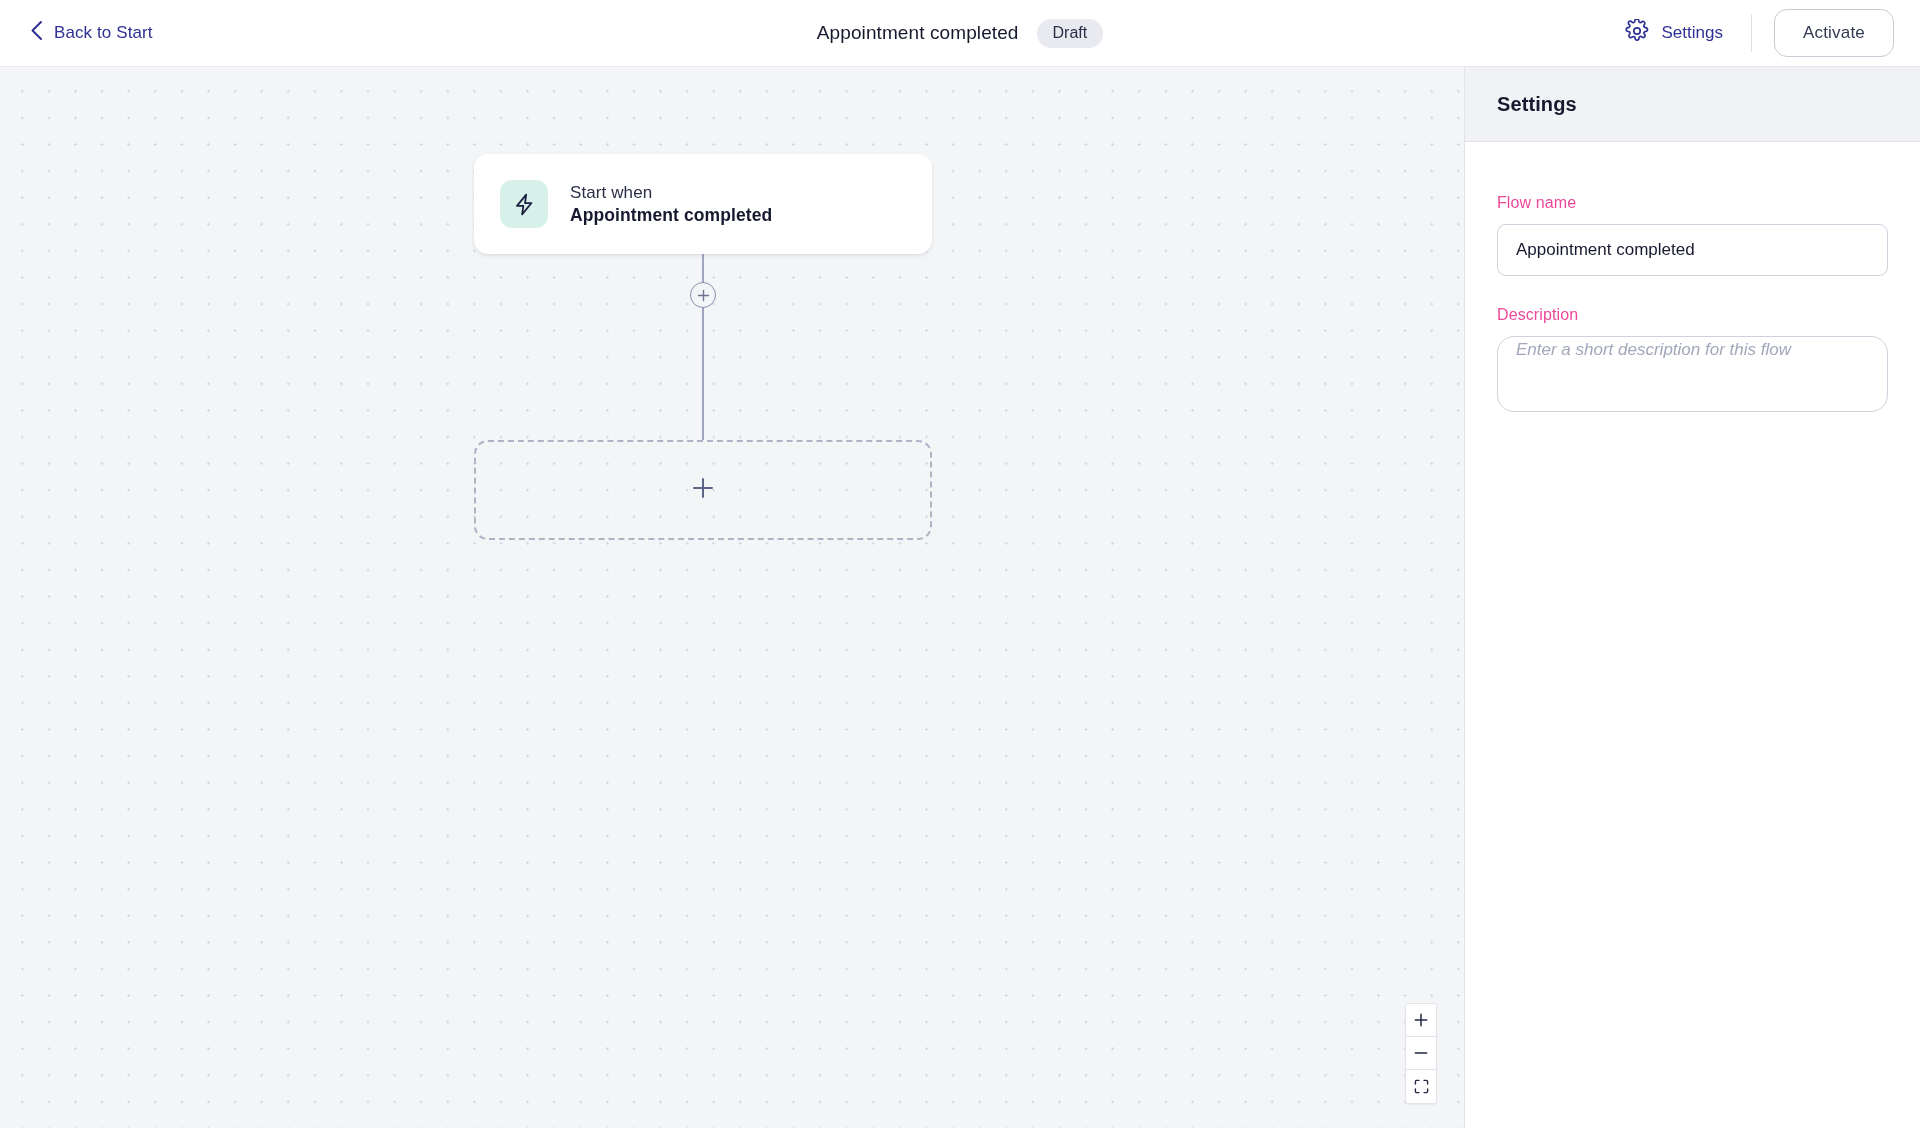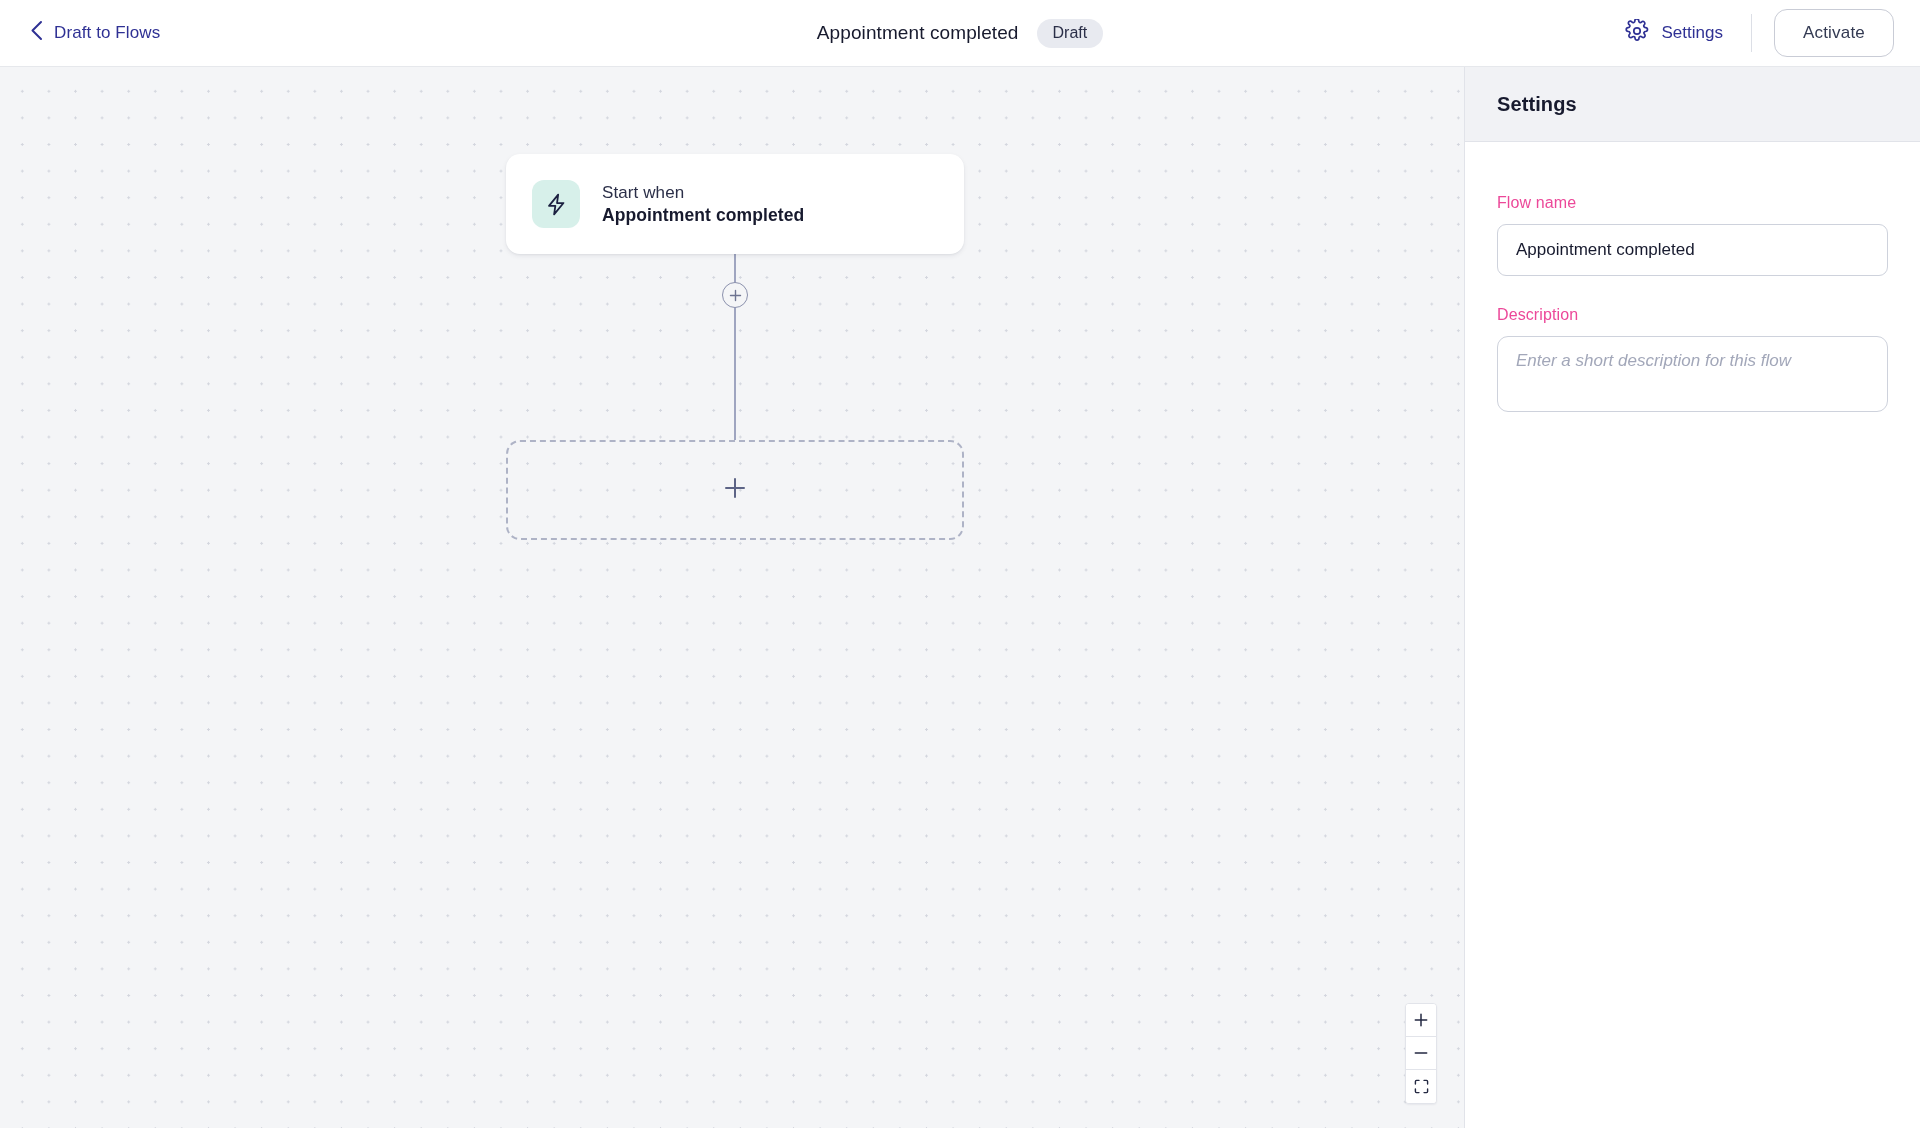--- a/index.html
+++ b/index.html
@@ -117,21 +117,21 @@
     width: 1464px;
     background-color: #f4f5f7;
     background-image: radial-gradient(circle, #d3d6de 1.1px, transparent 1.2px);
     background-size: 26.6px 26.6px;
     background-position: 9px 11px;
     overflow: hidden;
   }
 
   .flow {
     position: absolute;
-    left: 506px;
+    left: 474px;
     top: 87px;
     width: 458px;
   }
 
   .node-card {
     background: #ffffff;
     border-radius: 14px;
     box-shadow: 0 2px 5px rgba(26,32,62,.07), 0 1px 2px rgba(26,32,62,.05);
     padding: 22px 26px;
     display: flex;
@@ -273,22 +273,22 @@
     font-size: 17px;
     color: #171a2e;
     font-family: "Liberation Sans", sans-serif;
     background: #ffffff;
     outline: none;
   }
   .text-area {
     width: 100%;
     height: 76px;
     border: 1px solid #ced2dc;
-    border-radius: 11px;
-    padding: 14px 18px;
+    border-radius: 17px;
+    padding: 3px 18px;
     font-size: 17px;
     color: #171a2e;
     font-family: "Liberation Sans", sans-serif;
     background: #ffffff;
     resize: none;
     outline: none;
   }
   .text-area::placeholder {
     color: #a2a7b9;
     font-style: italic;
@@ -346,21 +346,21 @@
 <div id="app">
 
   <div class="topbar">
 
     <div class="back-link">
       <span class="back-chevron">
         <svg width="13" height="21" viewBox="0 0 13 21" fill="none">
           <path d="M11 2L2.5 10.5L11 19" stroke="#2f3194" stroke-width="2" stroke-linecap="round" stroke-linejoin="round"></path>
         </svg>
       </span>
-      <span>Draft to Flows</span>
+      <span>Back to Start</span>
     </div>
 
     <div class="title-wrap">
       <span class="flow-title">Appointment completed</span>
       <span class="draft-badge">Draft</span>
     </div>
 
     <div class="topbar-right">
       <div class="settings-btn">
         <span>

